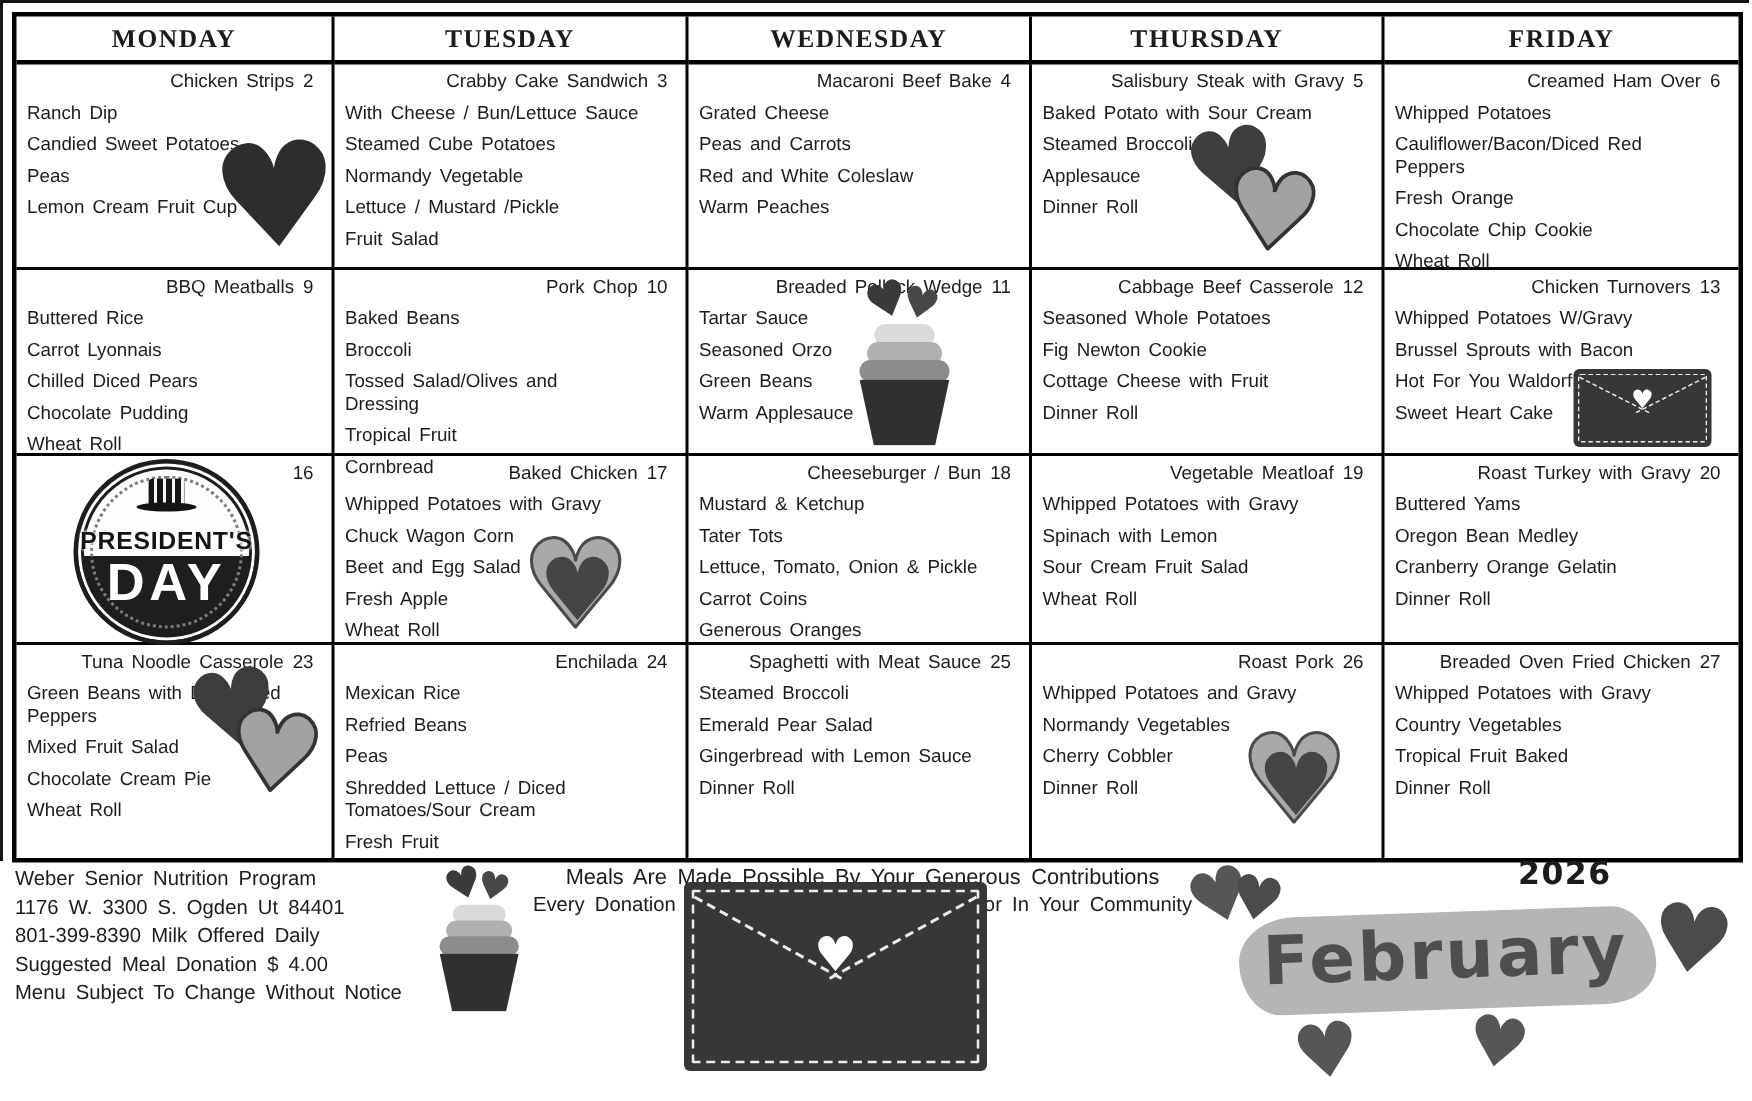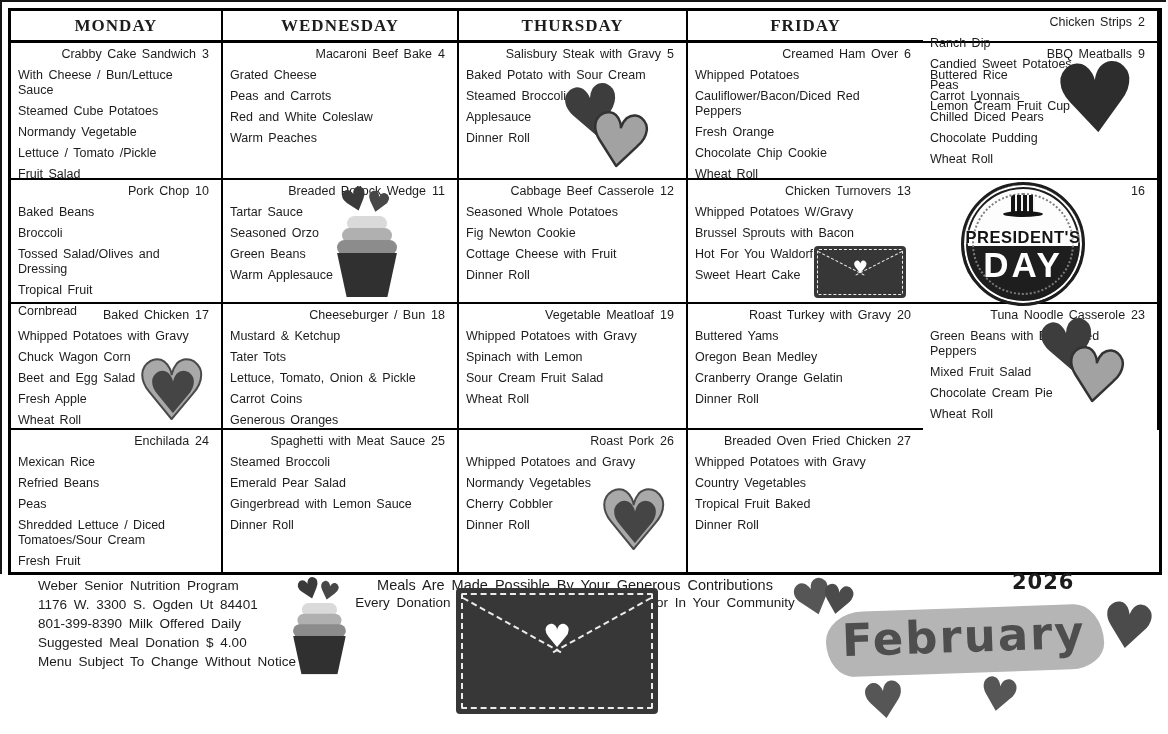--- a/index.html
+++ b/index.html
@@ -82,21 +82,21 @@
   .pd-hat{position:absolute;left:50%;top:10px;transform:translateX(-50%);width:40px;height:24px;}
   .pd-hat-top{position:absolute;left:8px;top:0;width:24px;height:17px;background:#141414;border-radius:3px 3px 0 0;
               background-image:repeating-linear-gradient(90deg,#141414 0 4px,#f5f5f5 4px 6px);}
   .pd-hat-brim{position:absolute;left:0;top:16px;width:40px;height:6px;background:#141414;border-radius:50%;}
   .pd-line1{position:absolute;top:43px;width:100%;text-align:center;font-weight:bold;font-size:16.5px;
             letter-spacing:.5px;color:#141414;text-shadow:0 0 2px #fff,0 0 3px #fff;}
   .pd-line2{position:absolute;top:60px;width:100%;text-align:center;font-weight:bold;font-size:35px;
             color:#fff;letter-spacing:3px;}
 
   
-  .org-block{position:absolute;left:10px;top:576px;font-size:13.5px;line-height:19px;word-spacing:3px;margin-left:28px;}
+  .org-block{position:absolute;left:10px;top:576px;font-size:13.5px;line-height:19px;word-spacing:3px;}
   .footer-cupcake{left:286px;top:582px;transform:scale(.88);transform-origin:top left;}
   .message-block{position:absolute;left:325px;top:576px;width:500px;text-align:center;word-spacing:3px;}
   .message-line1{font-size:14.5px;line-height:18px;}
   .message-line2{font-size:13.5px;line-height:18px;}
   .footer-envelope{left:456px;top:588px;}
   .year{position:absolute;left:1012px;top:570px;font-family:"DejaVu Sans",sans-serif;
         font-weight:bold;font-size:21px;letter-spacing:1px;}
   .feb-blob{position:absolute;left:826px;top:608px;background:var(--blob,#b5b5b5);
             padding:2px 18px 10px 16px;transform:rotate(-2deg);
             border-radius:38px 30px 34px 28px / 30px 40px 26px 36px;}
@@ -110,20 +110,21 @@
 </style>
 </head>
 <body>
 
 <div class="page">
   <div class="scan-line-top"></div>
   <div class="scan-line-left"></div>
 
   <div class="calendar" id="calendar-grid">
       <div class="day-header c0">MONDAY</div>
+      <div class="day-header c1">TUESDAY</div>
       <div class="day-header c2">WEDNESDAY</div>
       <div class="day-header c3">THURSDAY</div>
       <div class="day-header c4">FRIDAY</div>
       <div class="cell w0 d0">
         <div class="cell-head">
           <span class="item-name">Chicken Strips</span>
           <span class="date">2</span>
         </div>
         <div class="item">Ranch Dip</div>
         <div class="item">Candied Sweet Potatoes</div>
@@ -132,21 +133,21 @@
         <div class="hicon icon-heart">♥</div>
       </div>
       <div class="cell w0 d1">
         <div class="cell-head">
           <span class="item-name">Crabby Cake Sandwich</span>
           <span class="date">3</span>
         </div>
         <div class="item">With Cheese / Bun/Lettuce Sauce</div>
         <div class="item">Steamed Cube Potatoes</div>
         <div class="item">Normandy Vegetable</div>
-        <div class="item">Lettuce / Tomato /Pickle</div>
+        <div class="item">Lettuce / Mustard /Pickle</div>
         <div class="item">Fruit Salad</div>
       </div>
       <div class="cell w0 d2">
         <div class="cell-head">
           <span class="item-name">Macaroni Beef Bake</span>
           <span class="date">4</span>
         </div>
         <div class="item">Grated Cheese</div>
         <div class="item">Peas and Carrots</div>
         <div class="item">Red and White Coleslaw</div>

